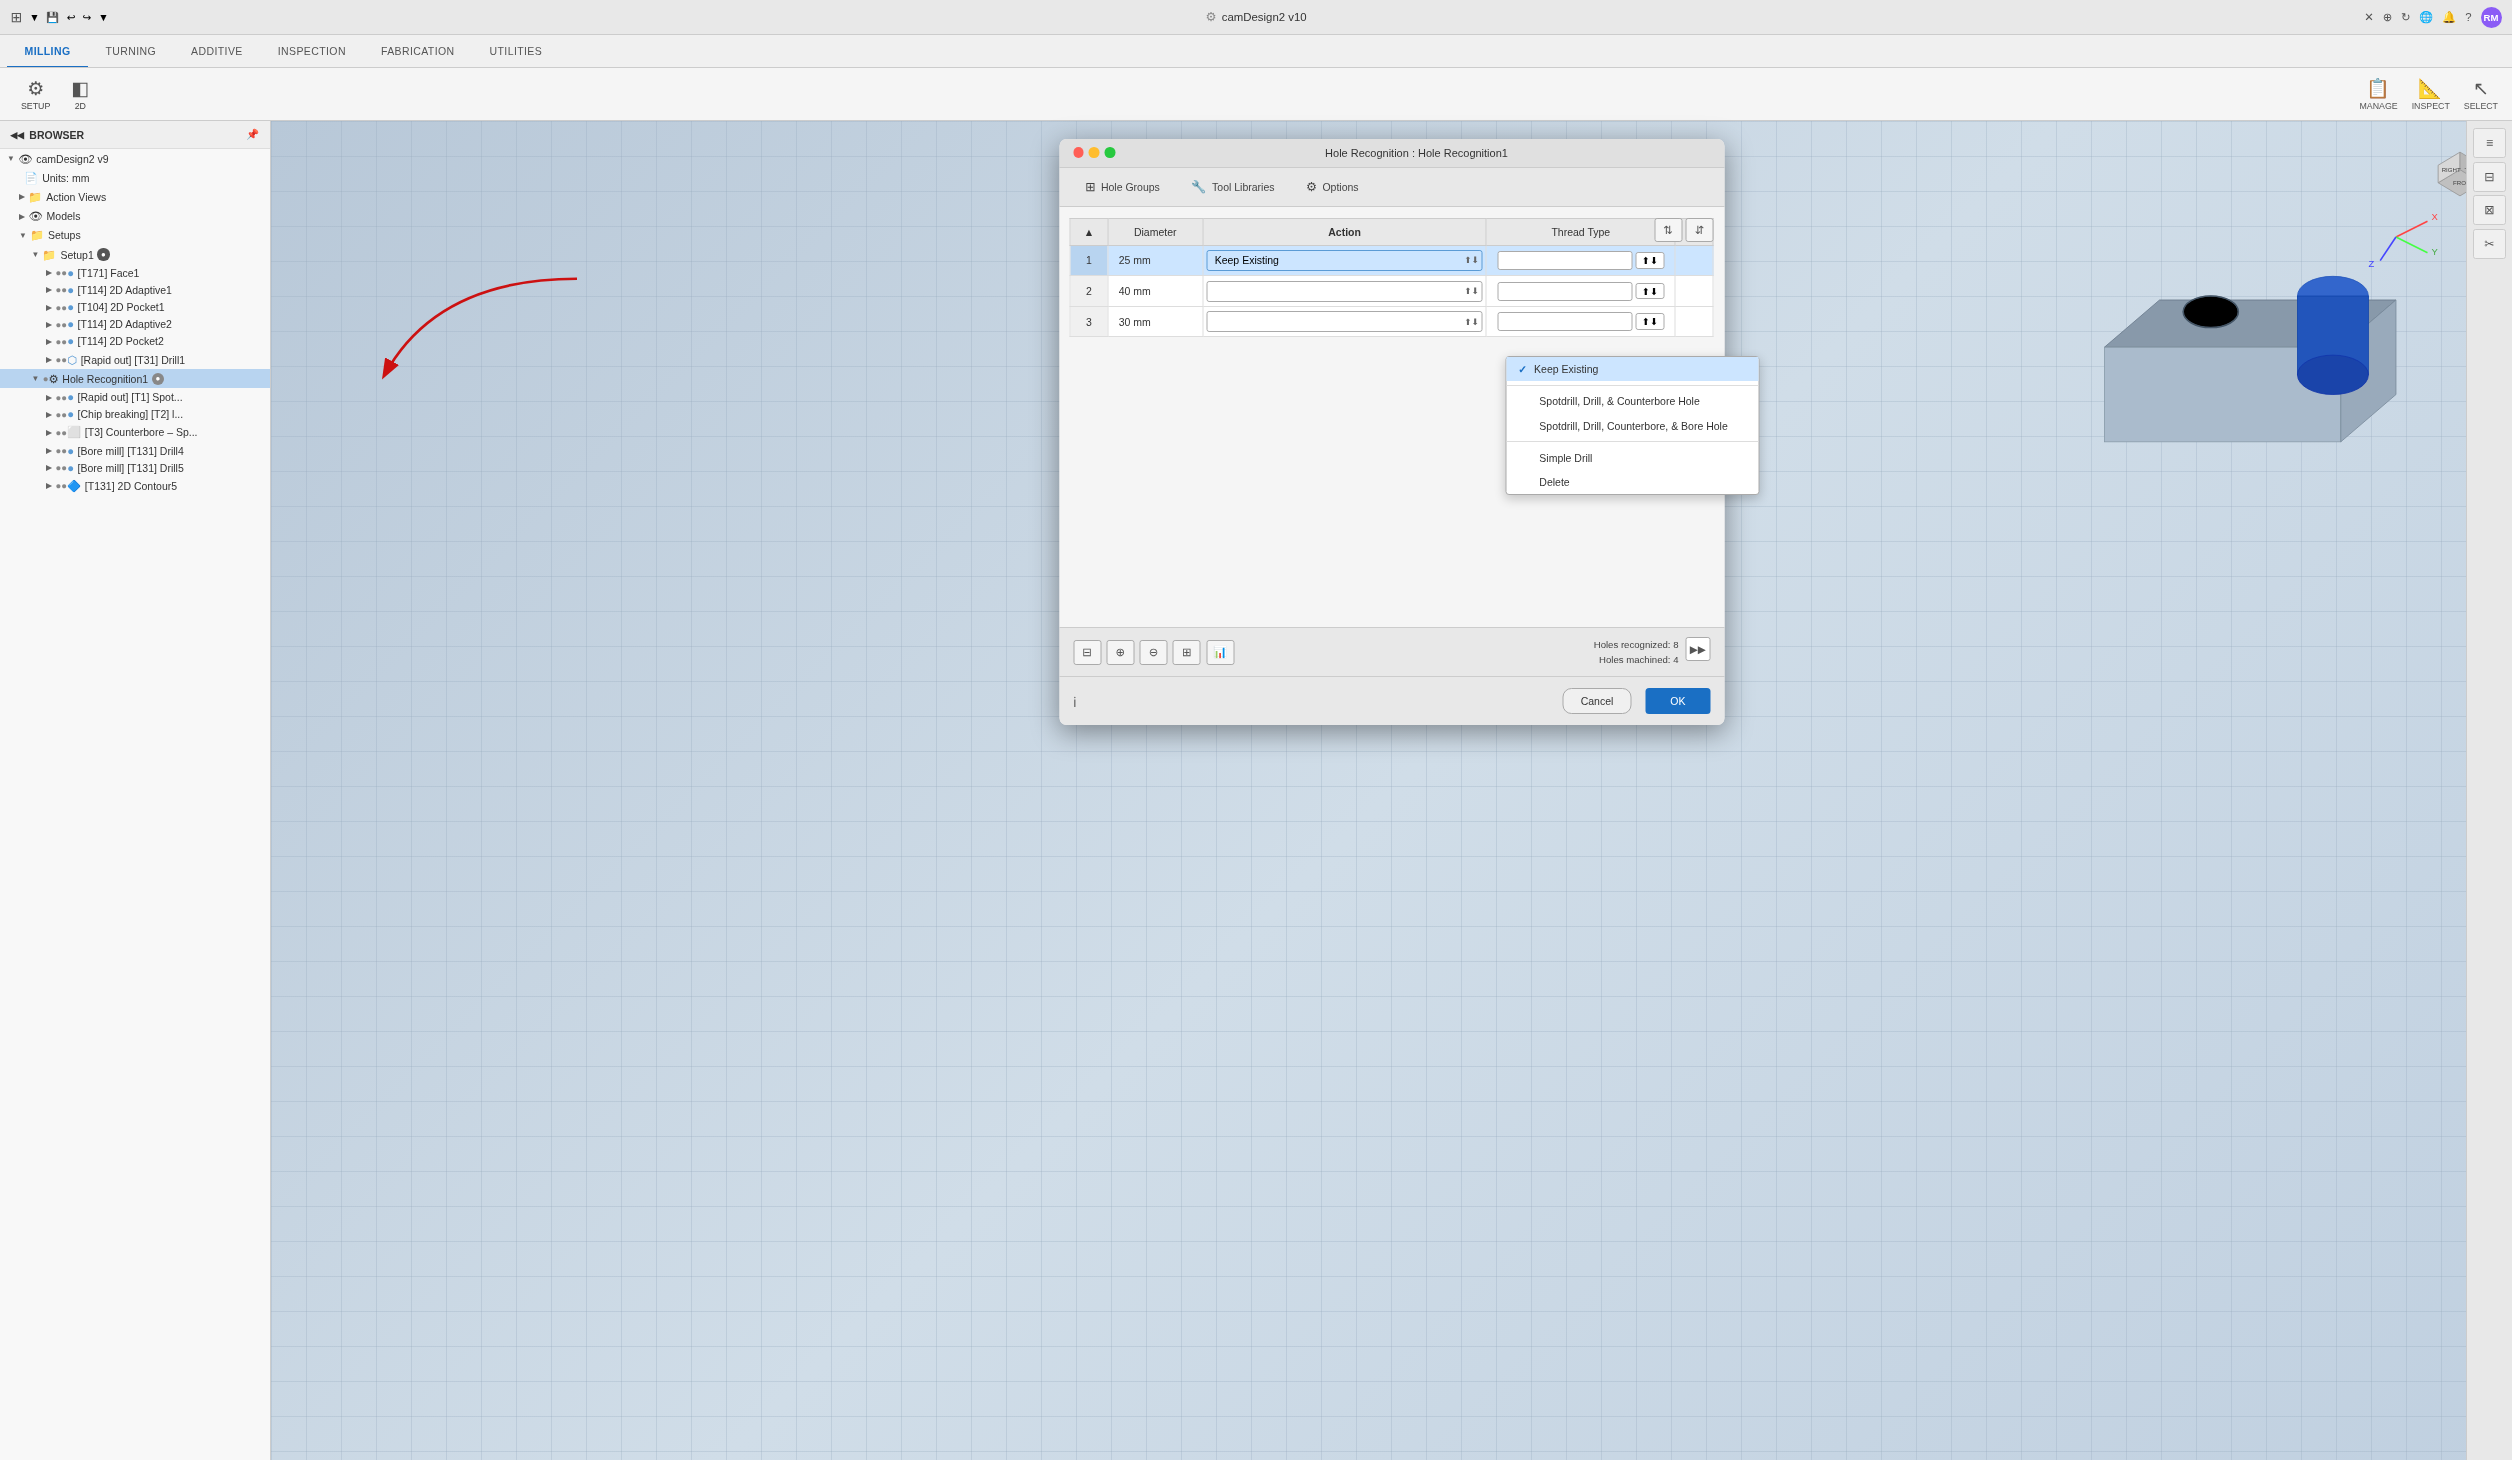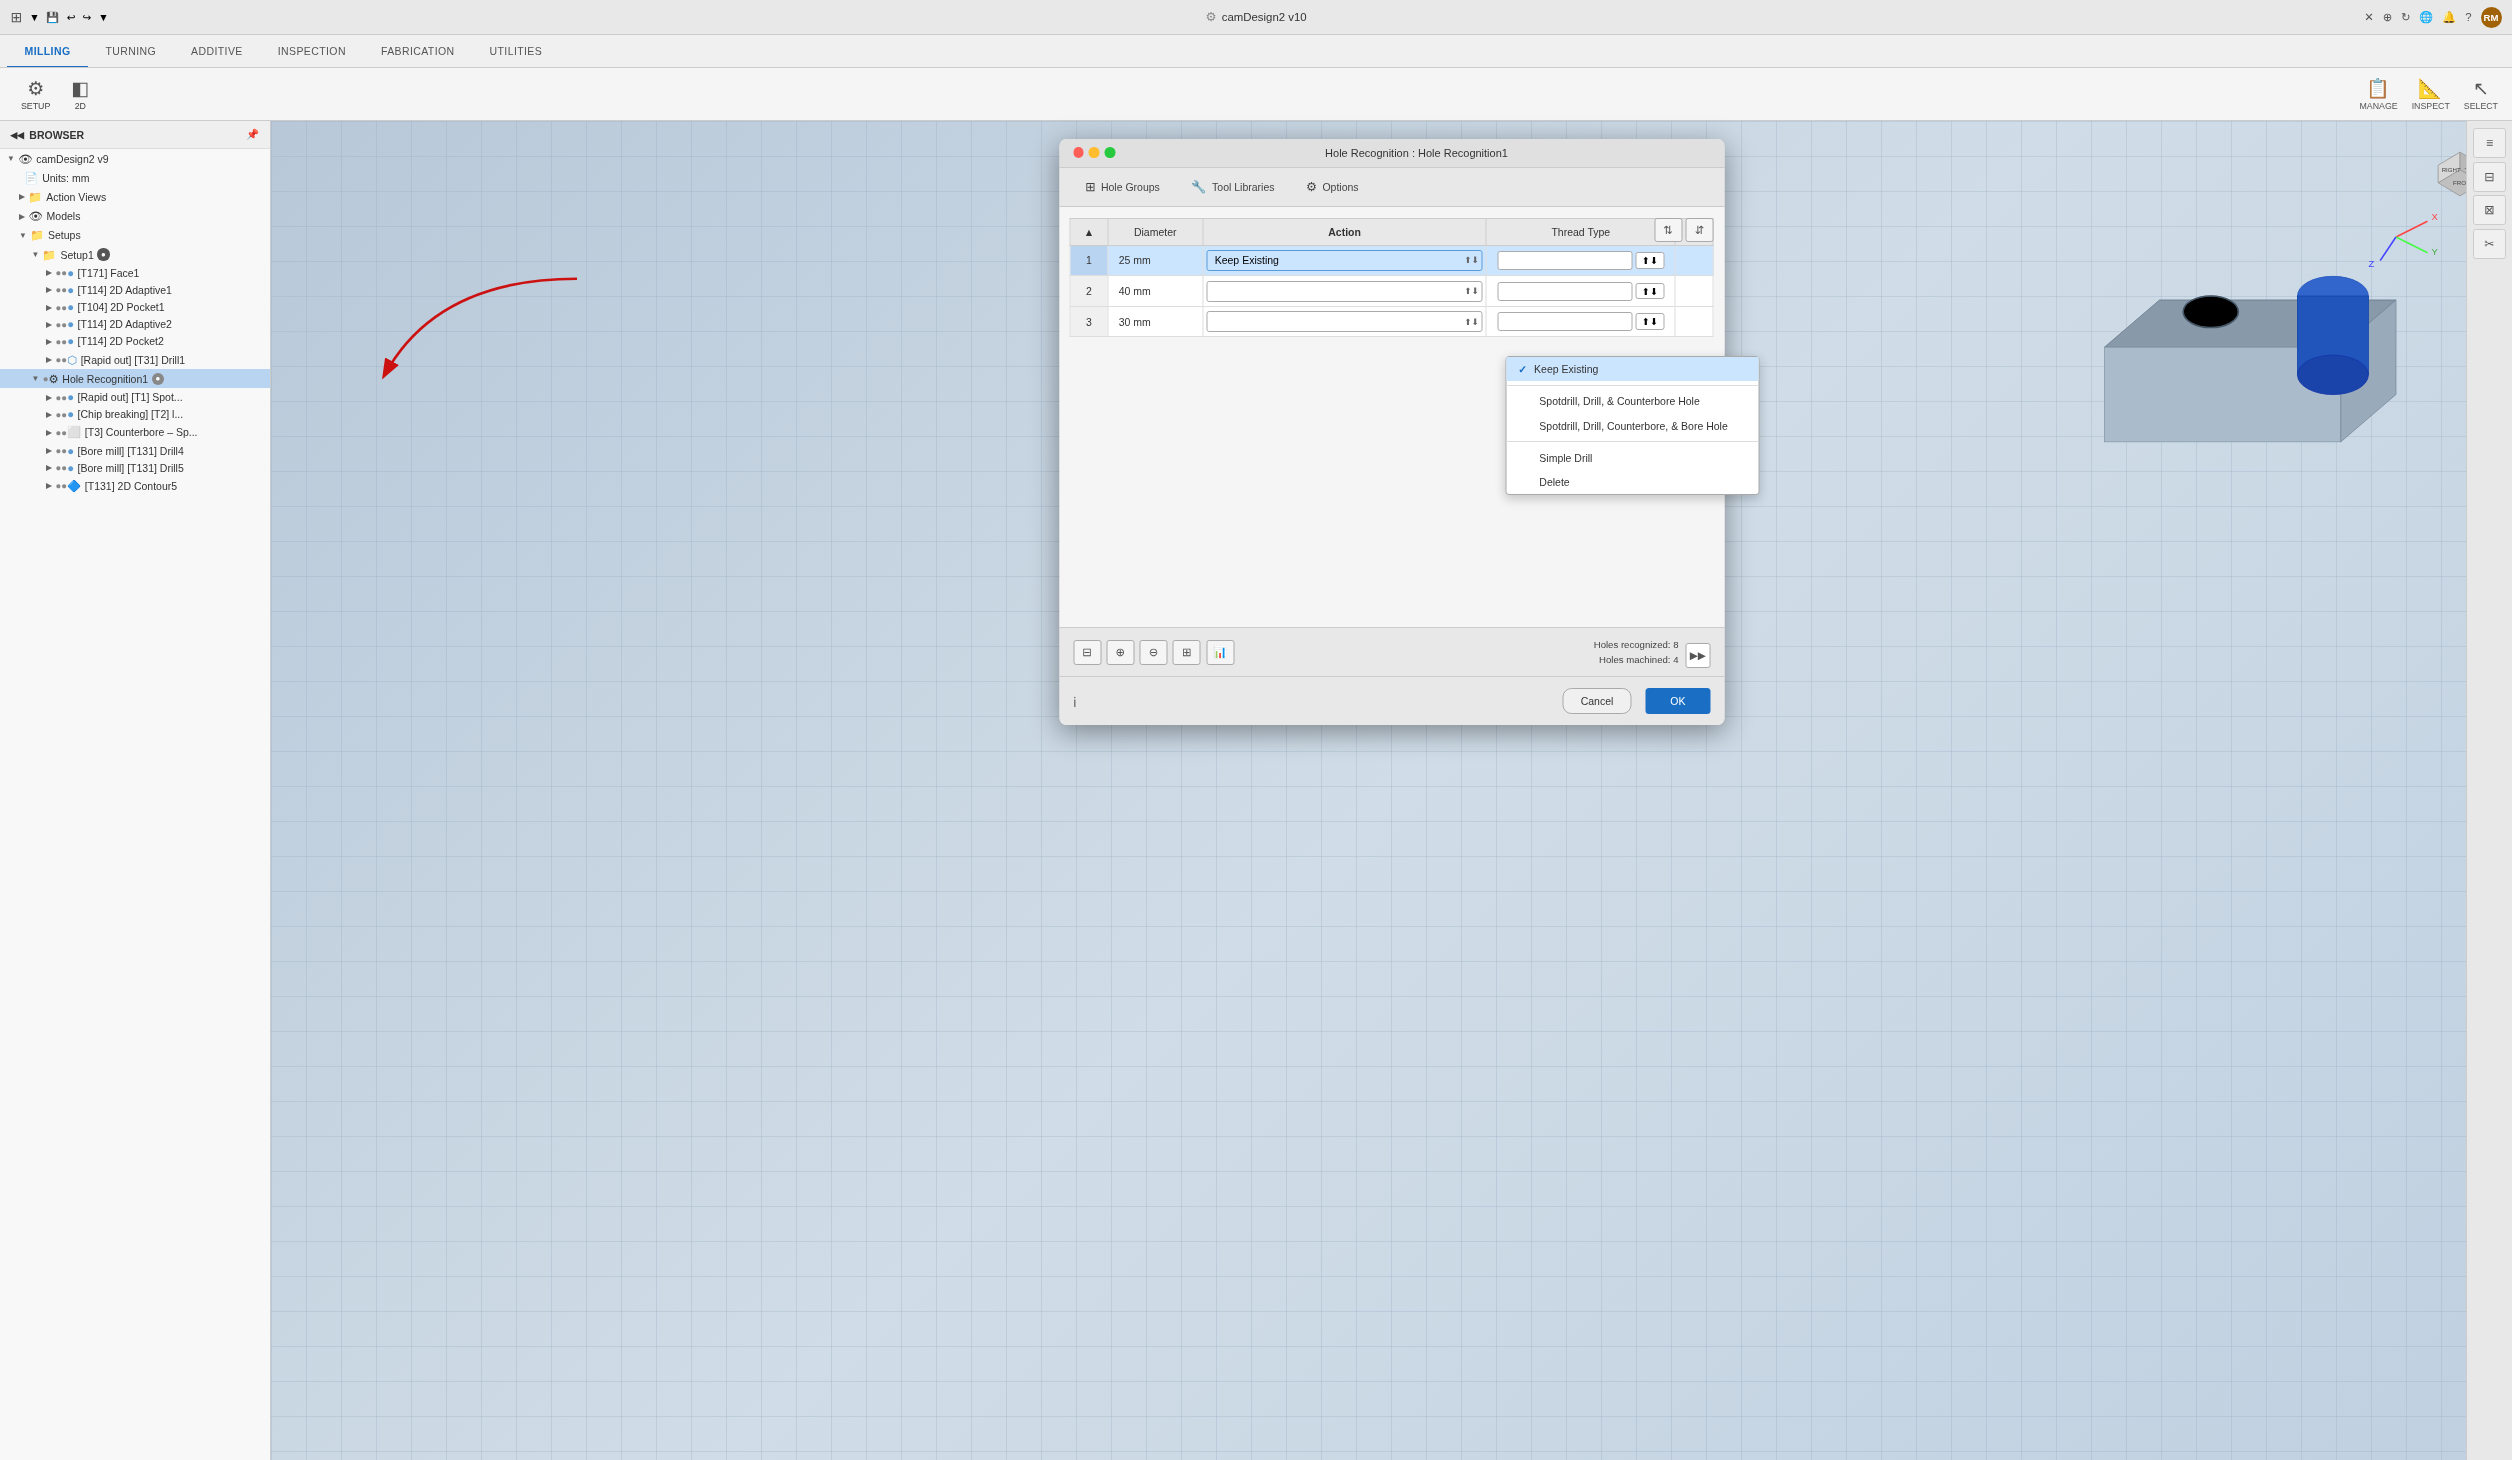--- a/index.html
+++ b/index.html
@@ -467,21 +467,21 @@
     <span class="tb-icon">⚙</span>
     <span>camDesign2 v10</span>
   </div>
   <div class="tb-right">
     <span>✕</span>
     <span>⊕</span>
     <span>↻</span>
     <span>🌐</span>
     <span>🔔</span>
     <span>?</span>
-    <span style="background:#a16207;color:white;border-radius:50%;width:21px;height:21px;display:inline-flex;align-items:center;justify-content:center;font-size:9.6px;font-weight:600;">RM</span>
+    <span style="background:#8b5cf6;color:white;border-radius:50%;width:21px;height:21px;display:inline-flex;align-items:center;justify-content:center;font-size:9.6px;font-weight:600;">RM</span>
   </div>
 </div>
 
 <div class="tab-bar">
   <div class="tab-item active">
     <span>MILLING</span>
   </div>
   <div class="tab-item">
     <span>TURNING</span>
   </div>
@@ -871,21 +871,21 @@
       </div>
 
       <div class="dialog-footer">
         <div class="footer-toolbar">
           <button class="footer-btn">⊟</button>
           <button class="footer-btn">⊕</button>
           <button class="footer-btn">⊖</button>
           <button class="footer-btn">⊞</button>
           <button class="footer-btn">📊</button>
         </div>
-        <div style="display:flex;align-items:flex-end;">
+        <div style="display:flex;align-items:flex-start;">
           <div class="footer-stats">
             <div>Holes recognized: 8</div>
             <div>Holes machined: 4</div>
           </div>
           <button class="footer-play-btn">▶▶</button>
         </div>
       </div>
 
       <div class="dialog-actions">
         <span class="info-icon">ℹ</span>

